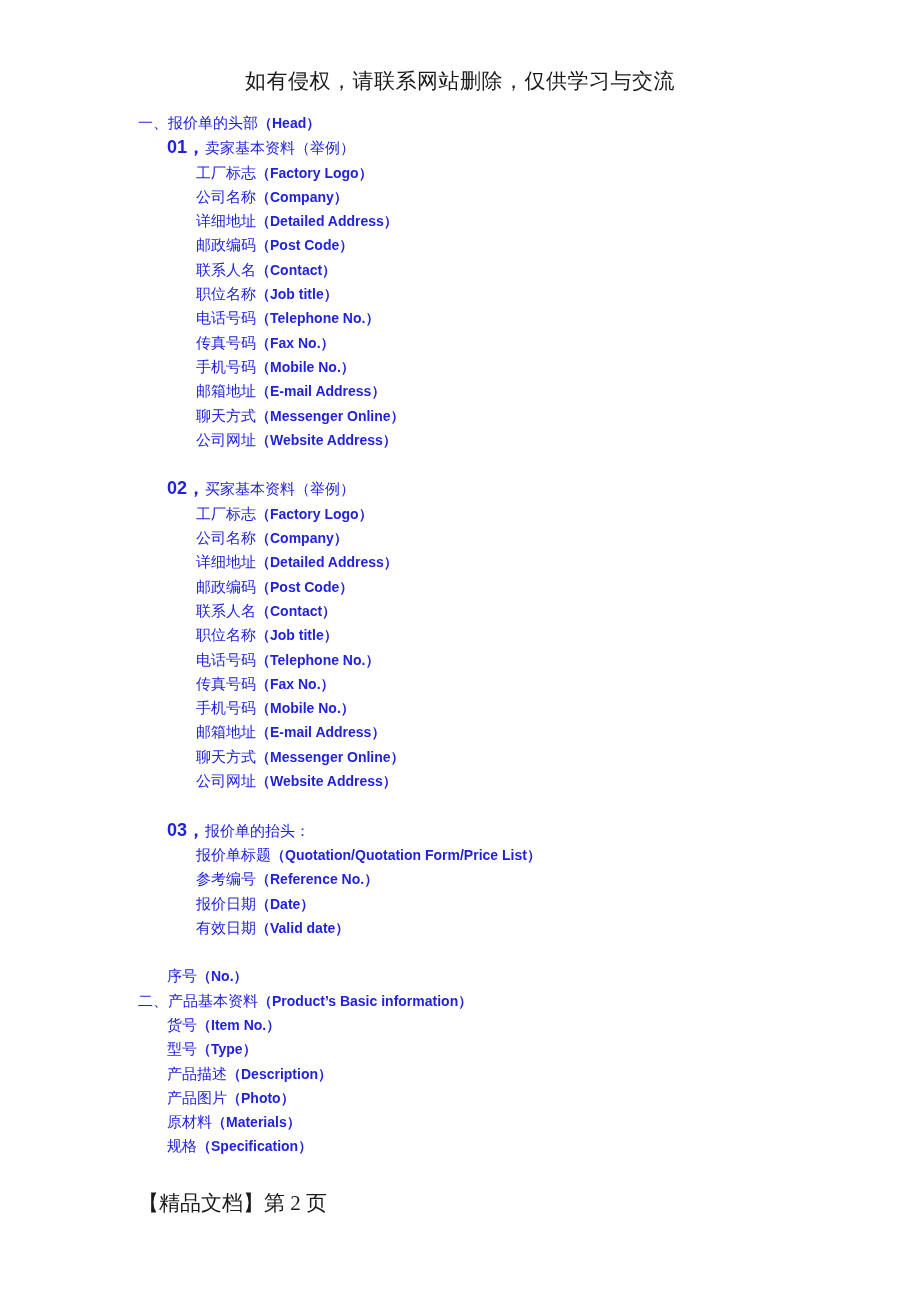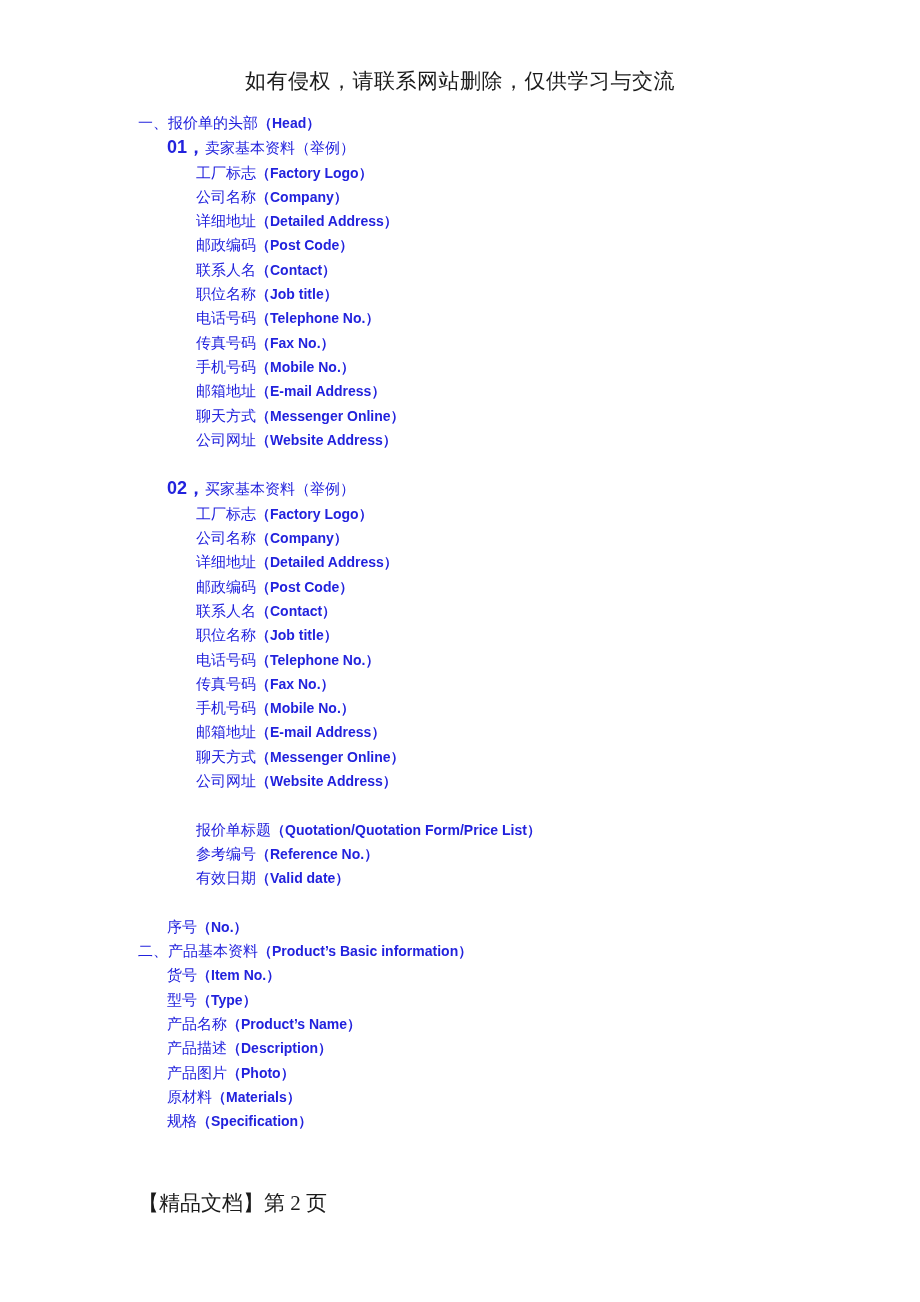--- a/index.html
+++ b/index.html
@@ -114,29 +114,30 @@
       <div class="line lvl3"><span class="zh">邮政编码</span><span class="lat">（Post Code）</span></div>
       <div class="line lvl3"><span class="zh">联系人名</span><span class="lat">（Contact）</span></div>
       <div class="line lvl3"><span class="zh">职位名称</span><span class="lat">（Job title）</span></div>
       <div class="line lvl3"><span class="zh">电话号码</span><span class="lat">（Telephone No.）</span></div>
       <div class="line lvl3"><span class="zh">传真号码</span><span class="lat">（Fax No.）</span></div>
       <div class="line lvl3"><span class="zh">手机号码</span><span class="lat">（Mobile No.）</span></div>
       <div class="line lvl3"><span class="zh">邮箱地址</span><span class="lat">（E-mail Address）</span></div>
       <div class="line lvl3"><span class="zh">聊天方式</span><span class="lat">（Messenger Online）</span></div>
       <div class="line lvl3"><span class="zh">公司网址</span><span class="lat">（Website Address）</span></div>
       <div class="spacer"></div>
+      <div class="line lvl2"><span class="num">03，</span><span class="zh">报价单的抬头：</span></div>
       <div class="line lvl3"><span class="zh">报价单标题</span><span class="lat">（Quotation/Quotation Form/Price List）</span></div>
       <div class="line lvl3"><span class="zh">参考编号</span><span class="lat">（Reference No.）</span></div>
+      <div class="line lvl3"><span class="zh">报价日期</span><span class="lat">（Date）</span></div>
       <div class="line lvl3"><span class="zh">有效日期</span><span class="lat">（Valid date）</span></div>
       <div class="spacer"></div>
       <div class="line lvl2"><span class="zh">序号</span><span class="lat">（No.）</span></div>
       <div class="line lvl1"><span class="zh">二、产品基本资料</span><span class="lat">（Product’s Basic information）</span></div>
       <div class="line lvl2"><span class="zh">货号</span><span class="lat">（Item No.）</span></div>
       <div class="line lvl2"><span class="zh">型号</span><span class="lat">（Type）</span></div>
-      <div class="line lvl2"><span class="zh">产品名称</span><span class="lat">（Product’s Name）</span></div>
       <div class="line lvl2"><span class="zh">产品描述</span><span class="lat">（Description）</span></div>
       <div class="line lvl2"><span class="zh">产品图片</span><span class="lat">（Photo）</span></div>
       <div class="line lvl2"><span class="zh">原材料</span><span class="lat">（Materials）</span></div>
       <div class="line lvl2"><span class="zh">规格</span><span class="lat">（Specification）</span></div>
     </div>
 
   <div class="footer">【精品文档】第 2 页</div>
 
 </div>
 

